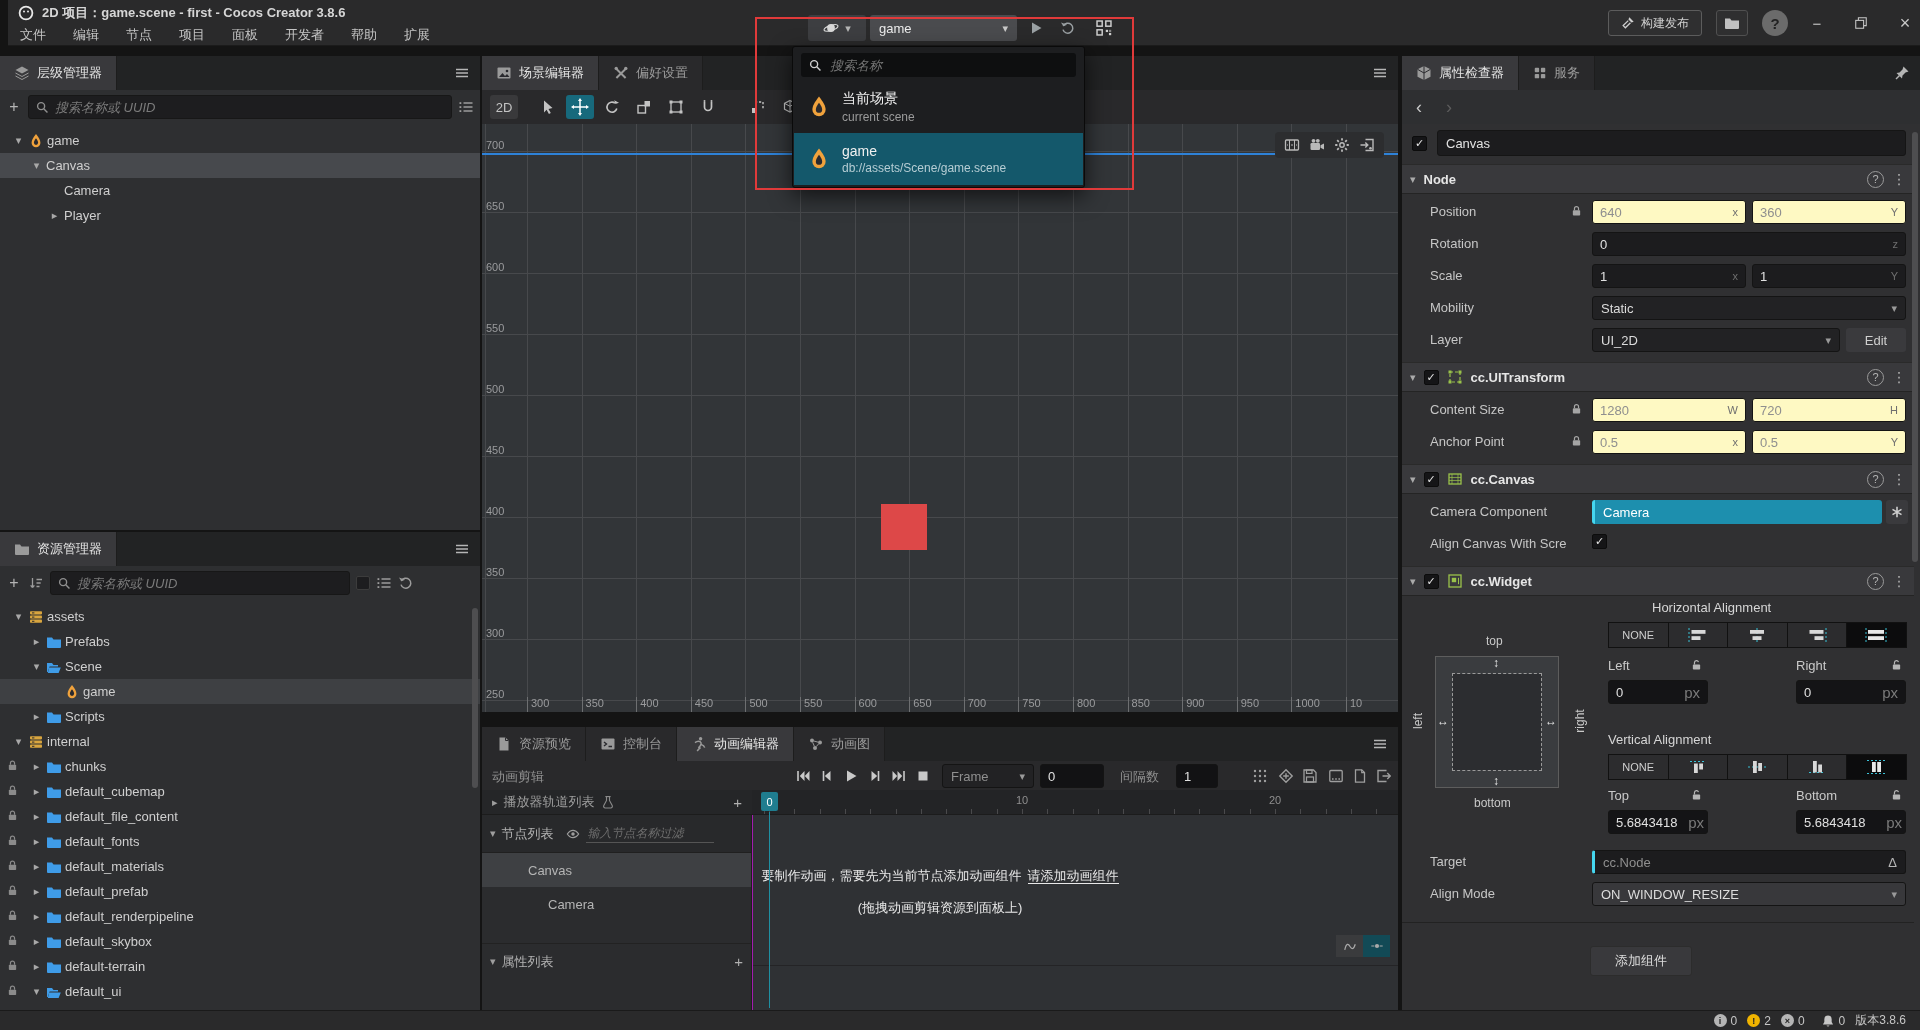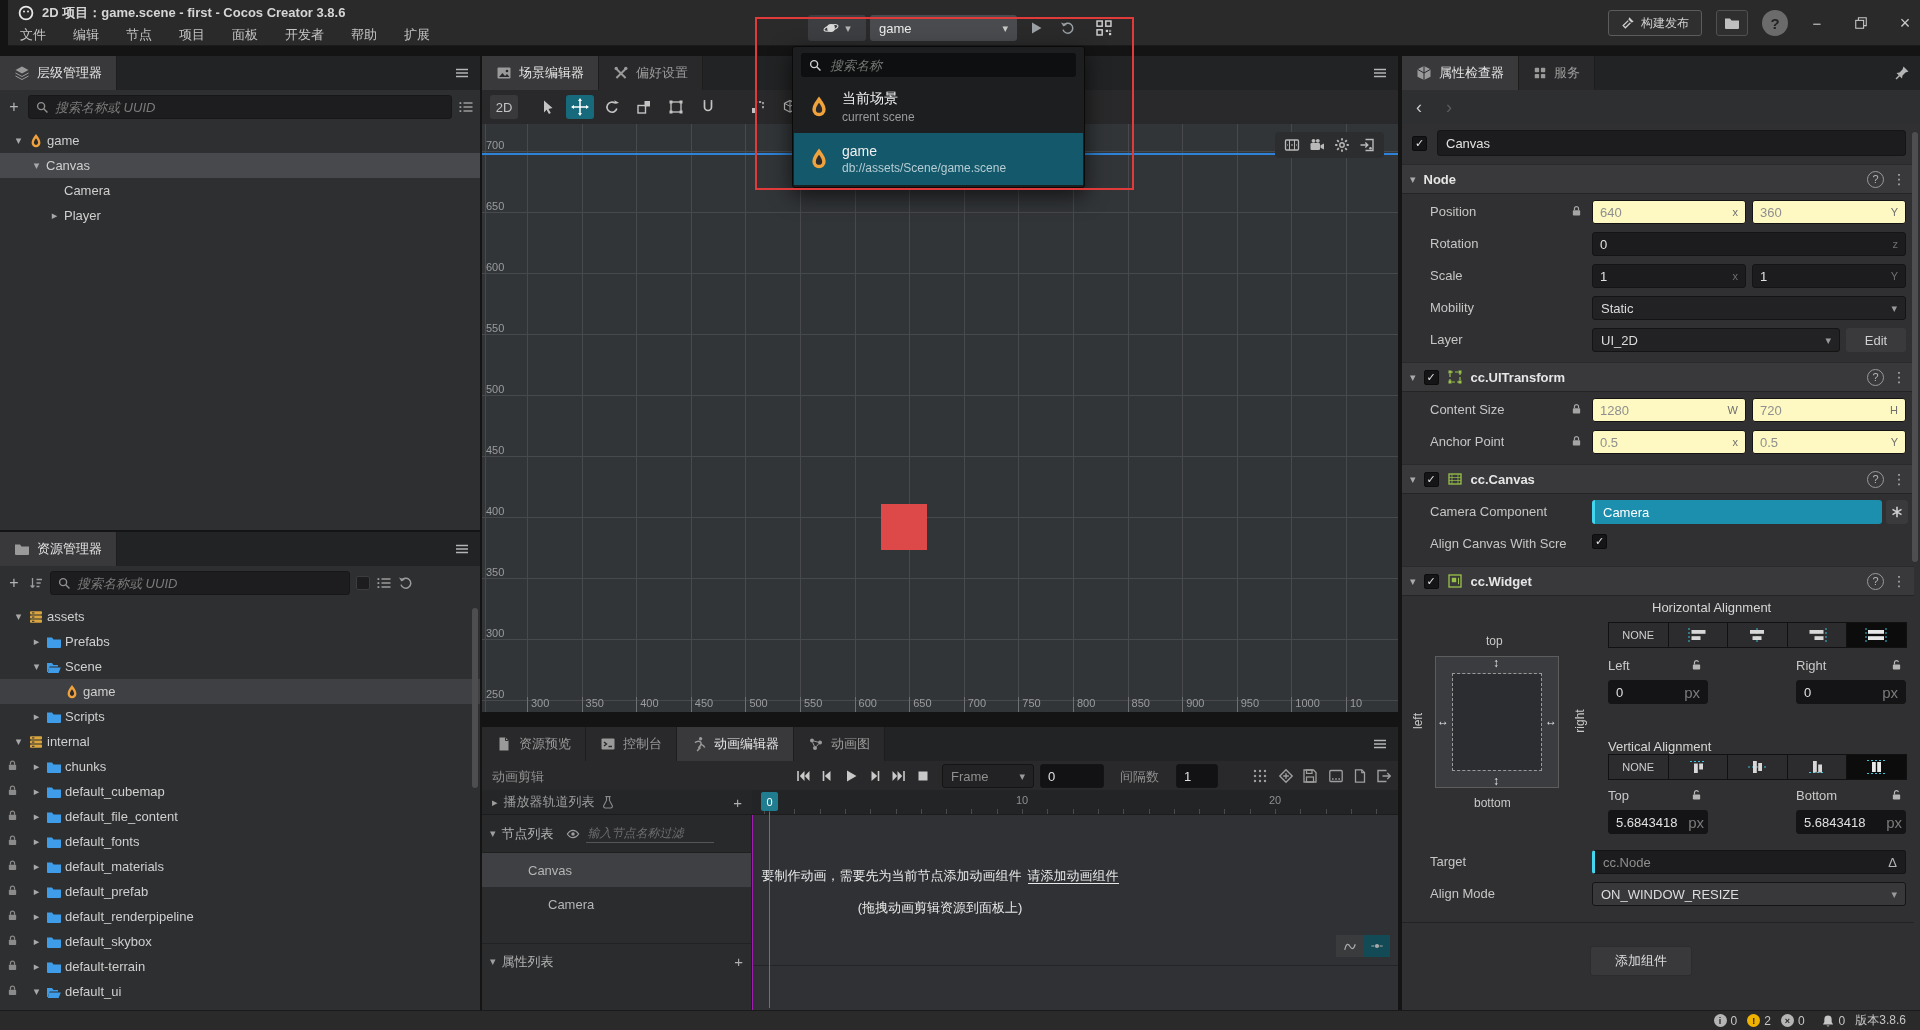--- a/index.html
+++ b/index.html
@@ -1221,21 +1221,21 @@
       </span>
     <div class="nfield" style="left:206px;top:624px;width:100px;background:#141416;">
         <span>0</span>
         <span class="pxl">px</span>
       </div>
     <div class="nfield" style="left:394px;top:624px;width:110px;background:#141416;">
         <span>0</span>
         <span class="pxl">px</span>
       </div>
 
-    <span class="alignhdr" style="left:206px;top:676px;margin-top:7px;">Vertical Alignment</span>
+    <span class="alignhdr" style="left:206px;top:676px;">Vertical Alignment</span>
     <div class="alignrow" style="left:206px;top:698px;">
       <span class="ab">NONE</span>
       <span class="ab">
           <span class="ic" data-icon="valignT">
             <svg viewBox="0 0 26 16" fill="none">
               <path d="M5 2.5h16" stroke="#39c2d7" stroke-dasharray="2 2"></path>
               <rect x="9" y="4.5" width="3.8" height="9.5" fill="currentColor"></rect>
               <rect x="14.2" y="4.5" width="3.8" height="6" fill="currentColor"></rect>
             </svg>
           </span>

